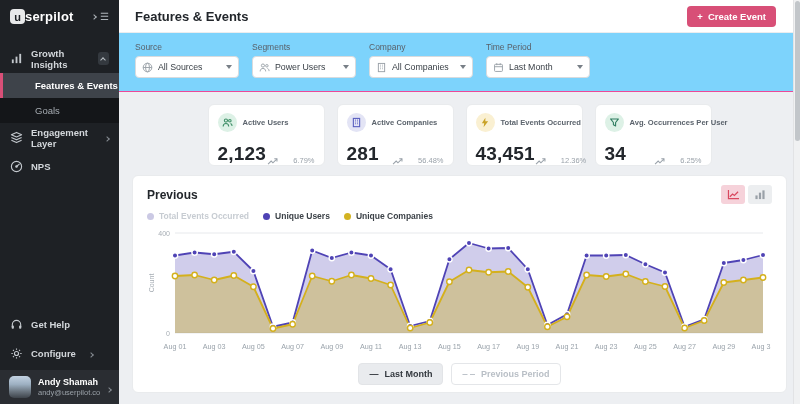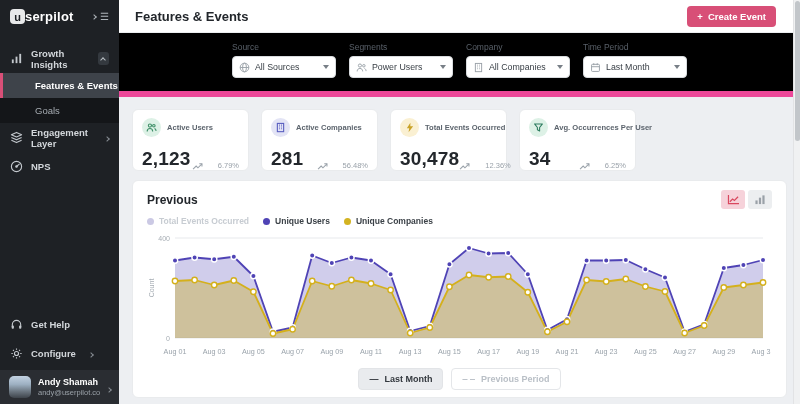--- a/index.html
+++ b/index.html
@@ -42,33 +42,33 @@
 
   
   .main { position:absolute; left:119px; top:0; right:0; height:404px; background:#edeff2; }
   .topbar { height:33px; background:#fff; border-bottom:1px solid #ebedef;
     display:flex; align-items:center; padding:0 16px; }
   .page-title { font-size:13px; font-weight:bold; color:#22262b; }
   .create-btn { margin-left:auto; margin-right:8px; background:#d84f77; color:#fff;
     border:none; border-radius:4px; font-size:9.5px; font-weight:bold;
     padding:5px 10px; display:flex; align-items:center; gap:5px; cursor:pointer;
     font-family:"Liberation Sans", sans-serif; }
-  .filterbar { background:#000000; border-bottom:6px solid #ec4899;
-    padding:9px 16px 13px 16px; display:flex; gap:13px;justify-content:center; }
+  .filterbar { background:#7dd3fc; border-bottom:1px solid #ec4899;
+    padding:9px 16px 13px 16px; display:flex; gap:13px; }
   .filter-group { width:104px; }
   .filter-label { font-size:8.5px; color:#596069; margin-bottom:4px; }
   .filter-select { height:22px; border:1px solid #d8dbde; border-radius:4px;
     background:#fff; display:flex; align-items:center; gap:5px; padding:0 6px;
     color:#8f969d; cursor:pointer; }
   .filter-value { font-size:8.8px; color:#3a4047; white-space:nowrap; }
   .caret { margin-left:auto; width:0; height:0; border-left:3.5px solid transparent;
     border-right:3.5px solid transparent; border-top:4px solid #787f87; }
 
   .content { padding:12px 13px 0 13px; }
-  .cards-row { display:flex; gap:12px; }
+  .cards-row { display:flex; gap:12px;justify-content:center; }
   .card { width:117px; height:62px; background:#fff; border:1px solid #e9ebed;
     border-radius:6px; padding:8px 9px 7px 9px; }
   .card-top { display:flex; align-items:center; gap:6px; }
   .icon-circle { width:19px; height:19px; border-radius:50%; flex:0 0 auto;
     display:flex; align-items:center; justify-content:center; }
   .card-label { font-size:7.6px; font-weight:bold; color:#5c646d; white-space:nowrap; }
   .card-bottom { display:flex; align-items:flex-end; margin-top:11px; }
   .card-value { font-size:19px; font-weight:bold; color:#23272c; letter-spacing:.2px; }
   .card-change { margin-left:auto; display:flex; align-items:center; gap:15px;
     font-size:7.5px; color:#9aa2aa; }
@@ -299,21 +299,21 @@
       <div class="card">
         <div class="card-top">
           <span class="icon-circle" style="background:#faf0d2">
             <svg width="10" height="11" viewBox="0 0 12 14" fill="#c9a227">
                 <path d="M6.5 0.8 L2 8 H5 L4.2 13.2 L10 5.5 H6.4 Z"></path>
               </svg>
           </span>
           <span class="card-label">Total Events Occurred</span>
         </div>
         <div class="card-bottom">
-          <span class="card-value">30,478</span>
+          <span class="card-value">43,451</span>
           <span class="card-change">
             <svg width="11" height="8" viewBox="0 0 12 9" fill="none" stroke="#9aa2aa" stroke-width="1.2">
                 <path d="M1 8 L4.5 4.5 L6.5 6.5 L11 2"></path>
                 <path d="M8 2 H11 V5"></path>
               </svg>
             <span>12.36%</span>
           </span>
         </div>
       </div>
 

